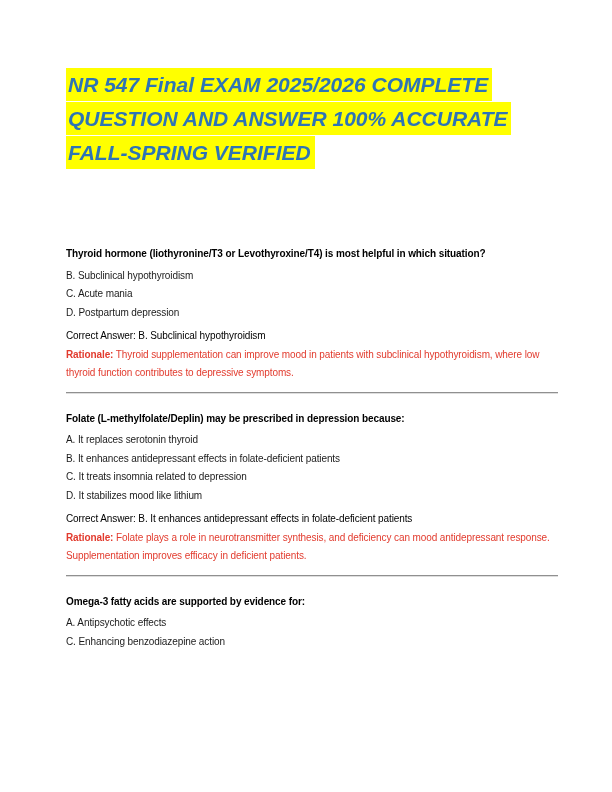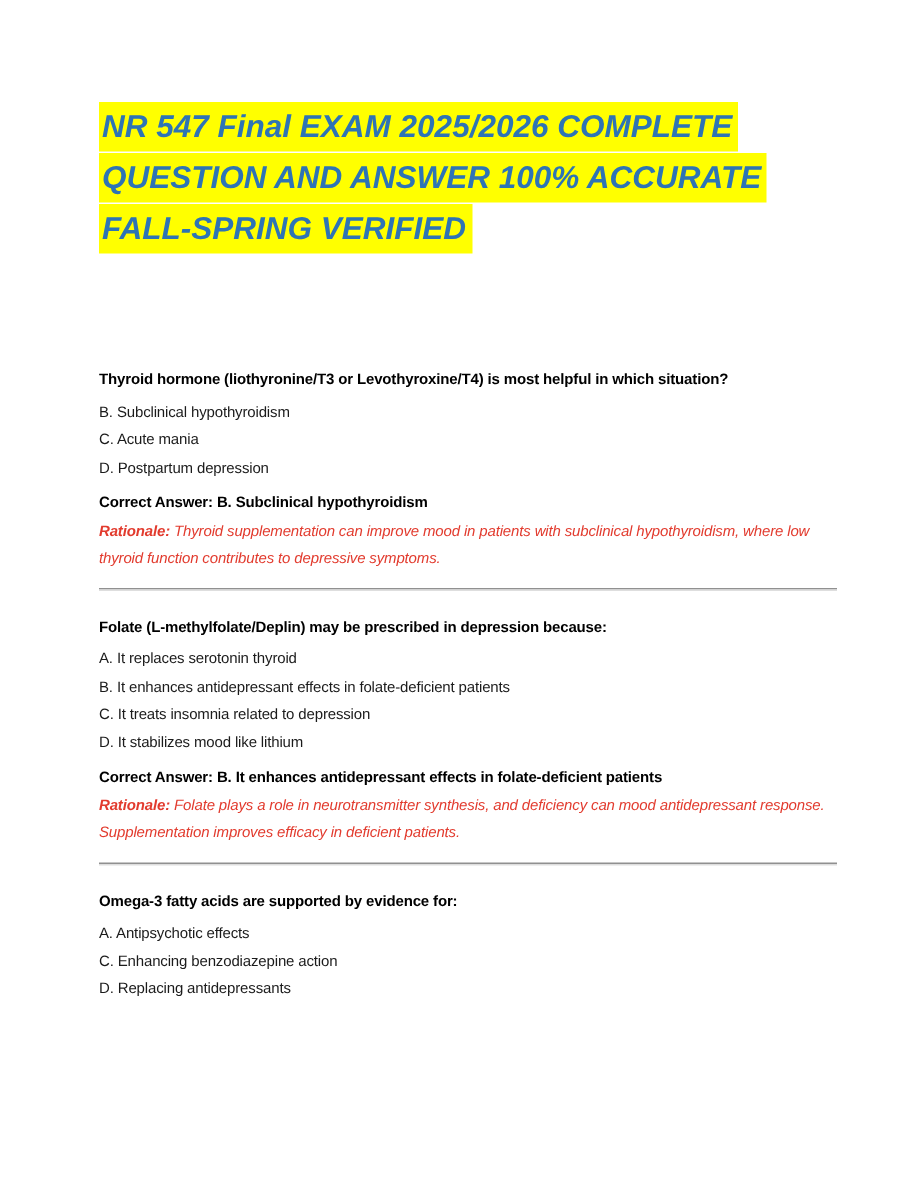--- a/index.html
+++ b/index.html
@@ -60,27 +60,26 @@
     white-space: nowrap;
   }
   .option-line {
     color: #1b1b1b;
     white-space: nowrap;
   }
   .answer-group {
     margin-top: 5px;
   }
   .correct-answer {
-    font-weight: bold;
+    font-weight: normal;
     color: #000000;
     white-space: nowrap;
   }
   .rationale {
     color: #E23B2E;
-    font-style: italic;
   }
   .rationale-label {
     font-weight: bold;
   }
   .section-divider {
     border: none;
     border-top: 1px solid #909090;
     border-bottom: 1px solid #dedede;
     height: 0;
     margin: 9px 0 16px 0;
@@ -125,18 +124,17 @@
           <p class="rationale"><span class="rationale-label">Rationale:</span> <span>Folate plays a role in neurotransmitter synthesis, and deficiency can mood antidepressant response. Supplementation improves efficacy in deficient patients.</span></p>
         </div>
       </div>
 
       <hr class="section-divider">
 
       <div class="qa-block">
         <p class="question-text">Omega-3 fatty acids are supported by evidence for:</p>
         <p class="option-line">A. Antipsychotic effects</p>
         <p class="option-line">C. Enhancing benzodiazepine action</p>
-        <p class="option-line">D. Replacing antidepressants</p>
       </div>
 
     </div>
   </div>
 </div>
 
 </body></html>

